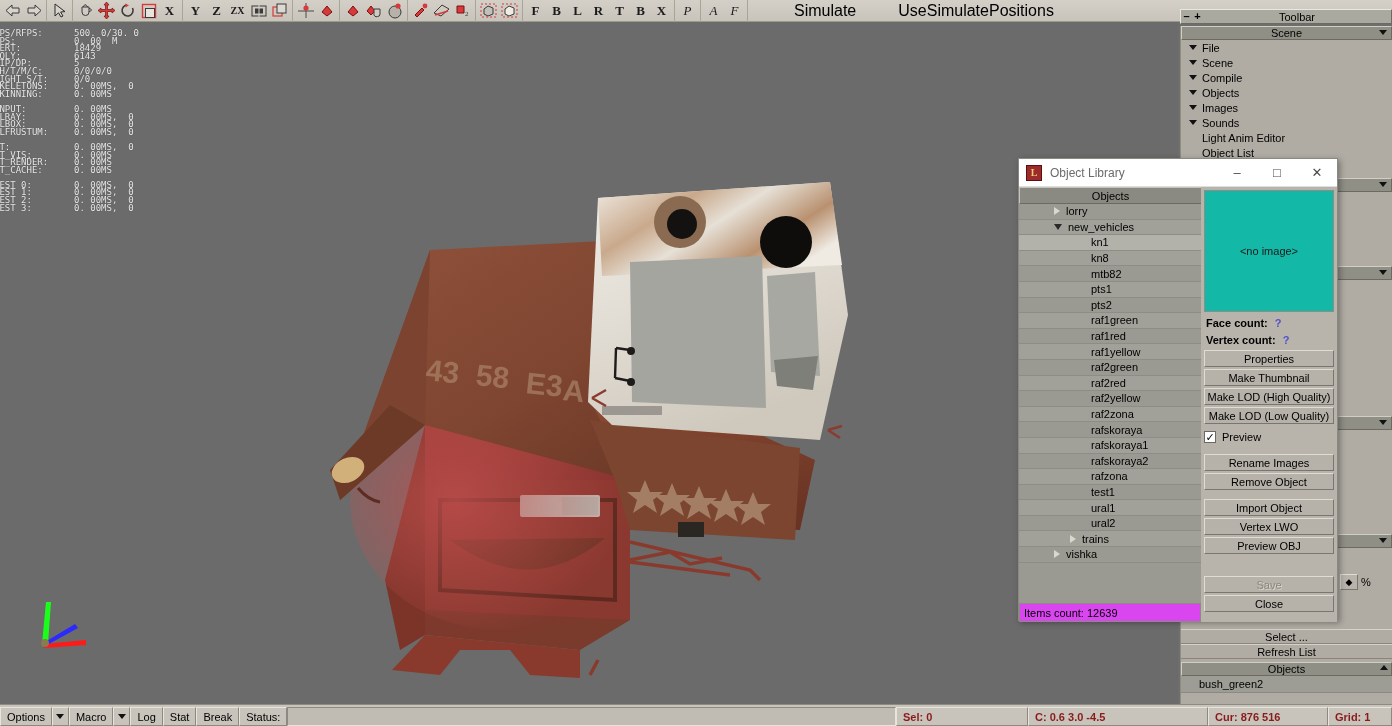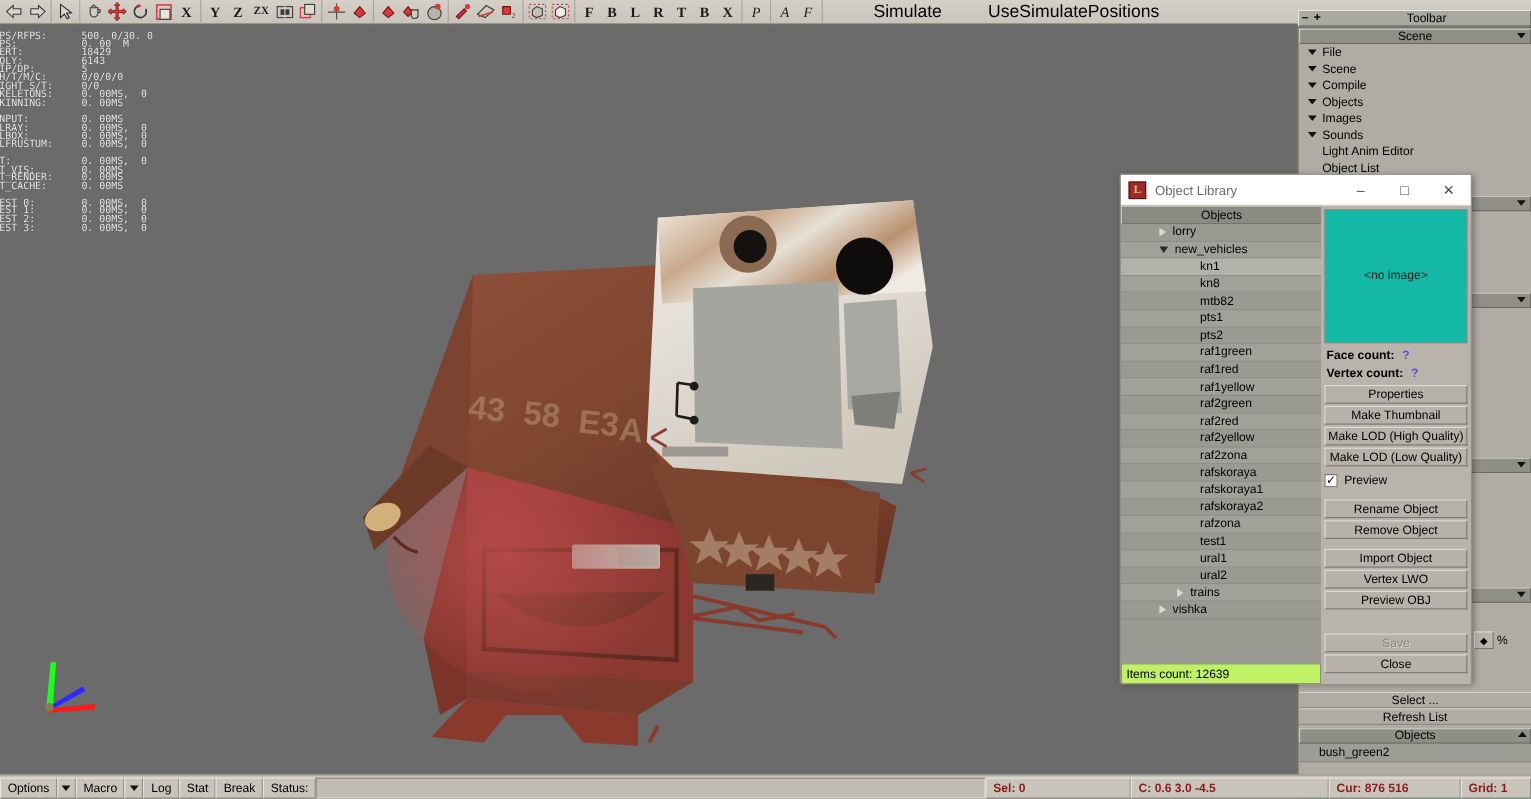--- a/index.html
+++ b/index.html
@@ -162,21 +162,21 @@
     border-top: 4px solid transparent; border-bottom: 4px solid transparent;
     border-left: 6px solid #d8d8d0;
   }
   .tri-open {
     width: 0; height: 0; margin-right: 6px;
     border-left: 4px solid transparent; border-right: 4px solid transparent;
     border-top: 6px solid #2a2a2a;
   }
   .lib-status {
     position: absolute; left: 0; bottom: 0; right: 0; height: 19px;
-    background: #bef264; border: 1px solid #8b8b83;
+    background: #d946ef; border: 1px solid #8b8b83;
     display: flex; align-items: center; padding-left: 4px;
     color: #000; font-size: 11px;
   }
   .lib-scroll {
     position: absolute; right: 0; top: 17px; width: 16px; bottom: 19px; background: #aaa69e;
   }
   .sc-btn {
     width: 16px; height: 16px; background: #b8b4ac;
     border-top: 1px solid #e0dcd4; border-left: 1px solid #e0dcd4;
     border-bottom: 1px solid #78746e; border-right: 1px solid #78746e;
@@ -828,21 +828,21 @@
             <div class="dbtn">Make LOD (High Quality)</div>
             <div class="dbtn">Make LOD (Low Quality)</div>
           </div>
 
         <div class="chk-row">
           <span class="chkbox">✓</span>
           <span>Preview</span>
         </div>
 
         <div id="dlg-g2" style="margin-top:11px;">
-            <div class="dbtn">Rename Object</div>
+            <div class="dbtn">Rename Images</div>
             <div class="dbtn">Remove Object</div>
           </div>
         <div id="dlg-g3" style="margin-top:9px;">
             <div class="dbtn">Import Object</div>
             <div class="dbtn">Vertex LWO</div>
             <div class="dbtn">Preview OBJ</div>
           </div>
         <div id="dlg-g4" style="margin-top:22px;">
             <div class="dbtn disabled">Save</div>
             <div class="dbtn">Close</div>

